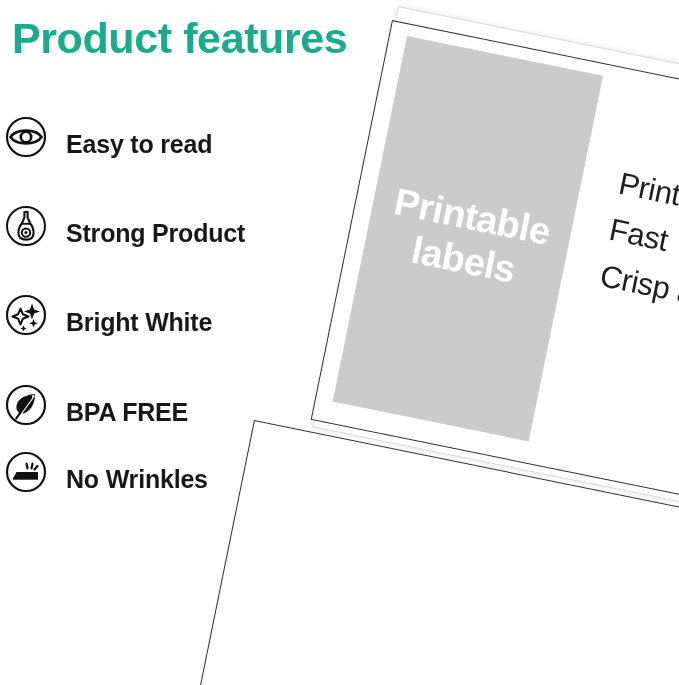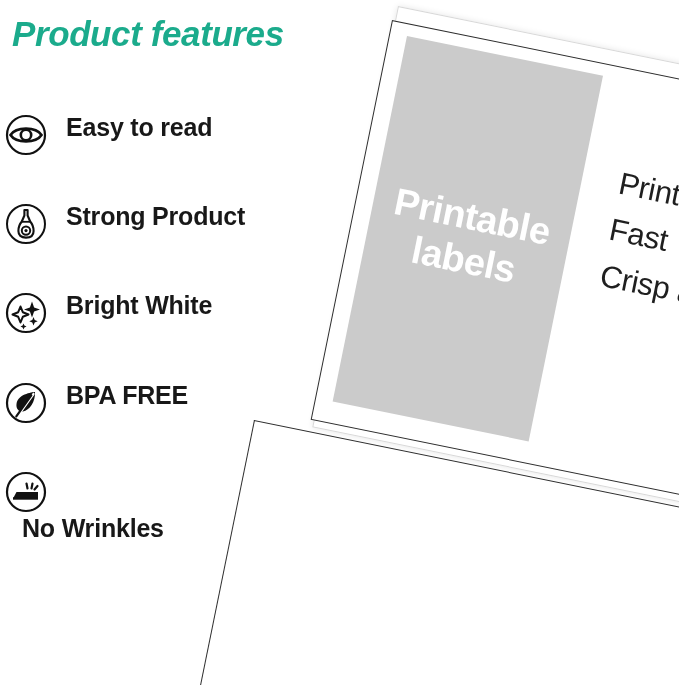--- a/index.html
+++ b/index.html
@@ -24,32 +24,31 @@
     left: 0;
     top: 0;
     width: 340px;
     height: 685px;
     z-index: 5;
   }
   #page-title {
     position: absolute;
     left: 12px;
     top: 14px;
-    font-size: 35px;
+    font-size: 43px;
     font-weight: bold;
     letter-spacing: -0.4px;
     color: #1bab8c;
     white-space: nowrap;
-    font-style: italic;
   }
   .feature-row {
     position: absolute;
     left: 4px;
     display: flex;
-    align-items: flex-start;
+    align-items: flex-end;
     height: 46px;
   }
   .feature-icon {
     width: 44px;
     height: 44px;
     flex: 0 0 44px;
     display: block;
   }
   .feature-label {
     margin-left: 18px;
@@ -210,21 +209,21 @@
       <svg class="feature-icon" viewBox="0 0 44 44">
         <circle cx="22" cy="22" r="19" fill="none" stroke="#111" stroke-width="2.2"></circle>
         <path d="M31 11 C31 11, 14 12, 12.5 23 C11.8 28.3, 15.5 31.2, 19 30.5
                  C25.5 29.2, 31.5 21, 31 11 Z" fill="#111"></path>
         <path d="M29.5 13 L14.5 34" stroke="#ffffff" stroke-width="2.2" stroke-linecap="round"></path>
         <path d="M29.5 13 L14.5 34" stroke="#111" stroke-width="2.2" stroke-linecap="round" transform="translate(-2.2,1.4)"></path>
       </svg>
       <span class="feature-label">BPA FREE</span>
     </div>
 
-    <div class="feature-row" style="top:470px;flex-direction:column;">
+    <div class="feature-row" style="top:448px;">
       <svg class="feature-icon" viewBox="0 0 44 44">
         <circle cx="22" cy="22" r="19" fill="none" stroke="#111" stroke-width="2.2"></circle>
         <path d="M9 28.5 L12.5 22 L34 22 L34 28.5 Z" fill="#111"></path>
         <path d="M9 28.5 L34 28.5" stroke="#111" stroke-width="2.4"></path>
         <line x1="23.5" y1="18.5" x2="22.5" y2="13.5" stroke="#111" stroke-width="2.2" stroke-linecap="round"></line>
         <line x1="27.5" y1="18.5" x2="28.5" y2="13.5" stroke="#111" stroke-width="2.2" stroke-linecap="round"></line>
         <line x1="30.5" y1="19.5" x2="33.5" y2="16" stroke="#111" stroke-width="2.2" stroke-linecap="round"></line>
       </svg>
       <span class="feature-label">No Wrinkles</span>
     </div>

